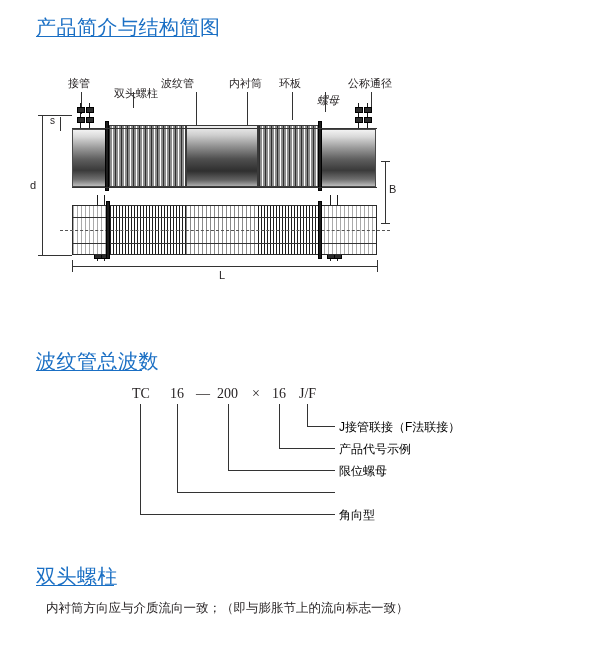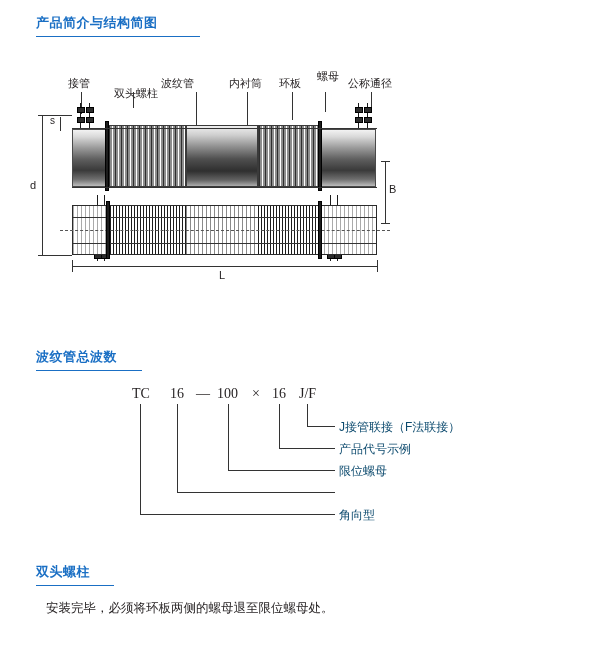--- a/index.html
+++ b/index.html
@@ -10,22 +10,22 @@
   body {
     width: 600px;
     height: 652px;
     position: relative;
     font-family: "Liberation Sans", sans-serif;
     color: #231f20;
     overflow: hidden;
   }
   .section-title {
     position: absolute;
-    font-size: 13px;
-    font-weight: bold;
+    font-size: 20px;
+    font-weight: normal;
     color: #1a6fc4;
     letter-spacing: 0.5px;
     white-space: nowrap;
   }
   .title-underline {
     position: absolute;
     height: 1px;
     background: #1a6fc4;
   }
 
@@ -141,21 +141,21 @@
   .code-token {
     position: absolute;
     font-size: 14px;
     font-family: "Liberation Serif", serif;
     color: #231f20;
     white-space: nowrap;
   }
   .code-desc {
     position: absolute;
     font-size: 12px;
-    color: #0c4a6e;
+    color: #000000;
     white-space: nowrap;
   }
   .v-line {
     position: absolute;
     width: 1px;
     background: #333;
   }
   .h-line {
     position: absolute;
     height: 1px;
@@ -182,21 +182,21 @@
 <div class="section-title" style="left:36px; top:14px;">产品简介与结构简图</div>
 <div class="title-underline" style="left:36px; top:36px; width:164px;"></div>
 
 <div id="figure1">
 
   <div class="callout-label" style="left:68px; top:21px;">接管</div>
   <div class="callout-label" style="left:114px; top:31px;">双头螺柱</div>
   <div class="callout-label" style="left:161px; top:21px;">波纹管</div>
   <div class="callout-label" style="left:229px; top:21px;">内衬筒</div>
   <div class="callout-label" style="left:279px; top:21px;">环板</div>
-  <div class="callout-label" style="left:317px; top:14px;">螺母</div>
+  <div class="callout-label" style="left:317px; top:38px;font-style:italic;">螺母</div>
   <div class="callout-label" style="left:348px; top:21px;">公称通径</div>
 
   <div class="lead-line" style="left:81px; top:37px; height:22px;"></div>
   <div class="lead-line" style="left:133px; top:37px; height:16px;"></div>
   <div class="lead-line" style="left:196px; top:37px; height:33px;"></div>
   <div class="lead-line" style="left:247px; top:37px; height:58px;"></div>
   <div class="lead-line" style="left:292px; top:37px; height:28px;"></div>
   <div class="lead-line" style="left:325px; top:37px; height:20px;"></div>
   <div class="lead-line" style="left:371px; top:37px; height:19px;"></div>
 
@@ -277,21 +277,21 @@
 </div>
 
 <div class="section-title" style="left:36px; top:348px;">波纹管总波数</div>
 <div class="title-underline" style="left:36px; top:370px; width:106px;"></div>
 
 <div id="figure2">
 
   <div class="code-token" style="left:132px; top:8px;">TC</div>
   <div class="code-token" style="left:170px; top:8px;">16</div>
   <div class="code-token" style="left:196px; top:8px;">—</div>
-  <div class="code-token" style="left:217px; top:8px;">100</div>
+  <div class="code-token" style="left:217px; top:8px;">200</div>
   <div class="code-token" style="left:252px; top:8px;">×</div>
   <div class="code-token" style="left:272px; top:8px;">16</div>
   <div class="code-token" style="left:299px; top:8px;">J/F</div>
 
   <div class="v-line" style="left:307px; top:26px; height:22px;"></div>
   <div class="v-line" style="left:279px; top:26px; height:44px;"></div>
   <div class="v-line" style="left:228px; top:26px; height:66px;"></div>
   <div class="v-line" style="left:177px; top:26px; height:88px;"></div>
   <div class="v-line" style="left:140px; top:26px; height:110px;"></div>
 
@@ -304,14 +304,14 @@
   <div class="code-desc" style="left:339px; top:41px;">J接管联接（F法联接）</div>
   <div class="code-desc" style="left:339px; top:63px;">产品代号示例</div>
   <div class="code-desc" style="left:339px; top:85px;">限位螺母</div>
   <div class="code-desc" style="left:339px; top:129px;">角向型</div>
 </div>
 
 <div class="section-title" style="left:36px; top:563px;">双头螺柱</div>
 <div class="title-underline" style="left:36px; top:585px; width:78px;"></div>
 
 <div id="notes">
-  <p>安装完毕，必须将环板两侧的螺母退至限位螺母处。</p>
+  <p>内衬筒方向应与介质流向一致；（即与膨胀节上的流向标志一致）</p>
 </div>
 
 </body></html>

